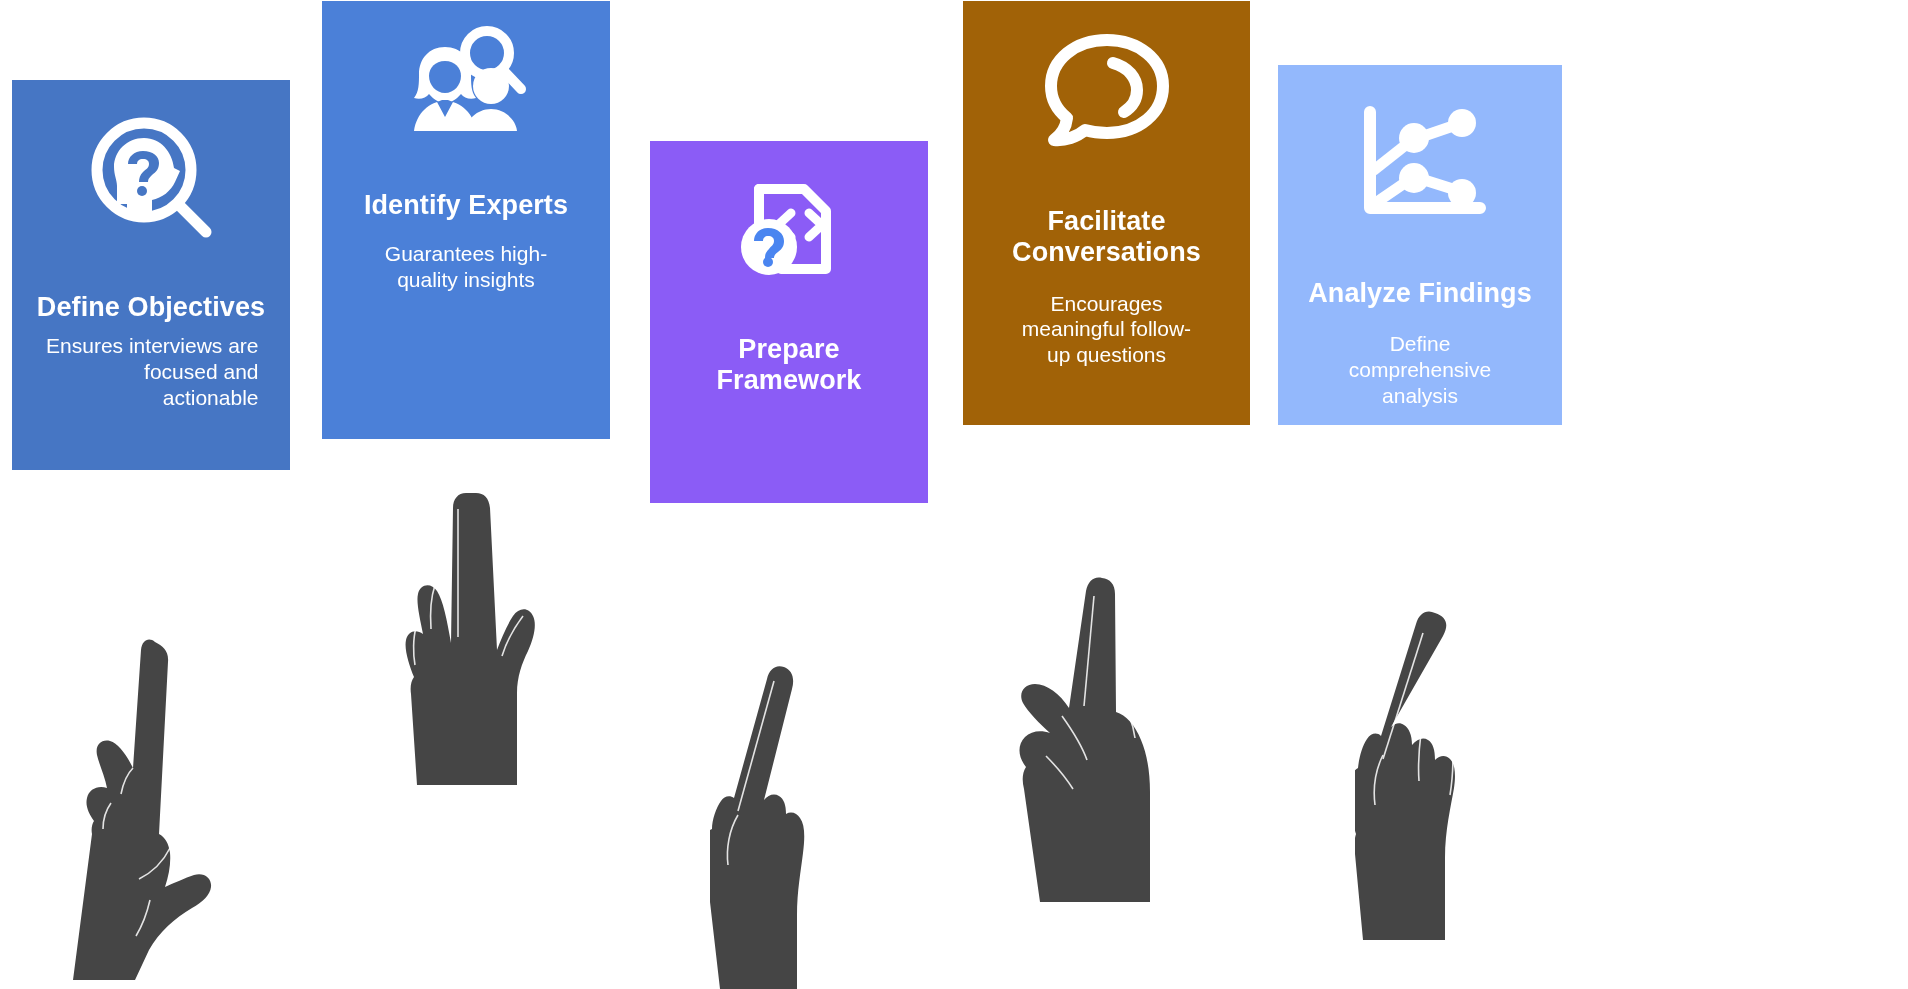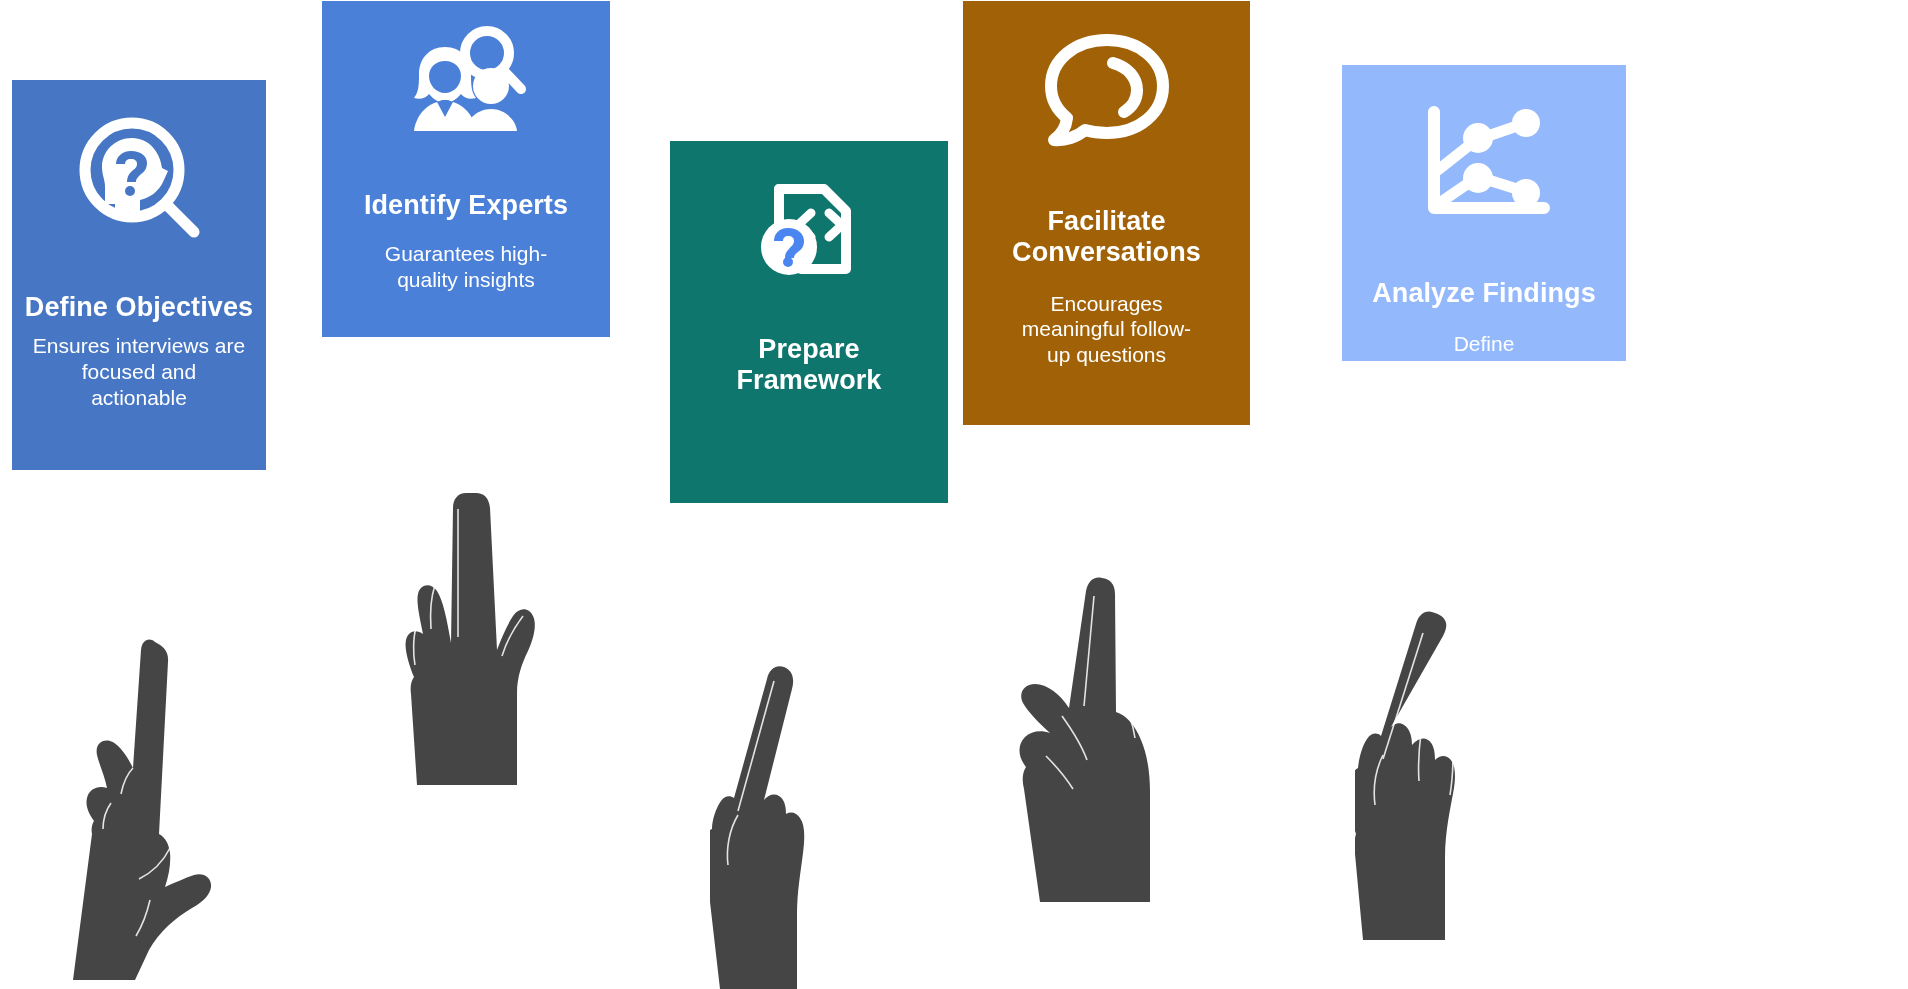--- a/index.html
+++ b/index.html
@@ -45,25 +45,25 @@
   .hand {
     position: absolute;
   }
   .hand svg {
     display: block;
     width: 100%;
     height: 100%;
   }
 
   
-  #card-1 { left: 12px;   top: 80px;  width: 254px; height: 390px; }
-  #card-2 { left: 322px;  top: 1px;   width: 288px; height: 336px; }
+  #card-1 { left: 12px;   top: 80px;  width: 278px; height: 390px; text-align: right; }
+  #card-2 { left: 322px;  top: 1px;   width: 288px; height: 438px; }
   #card-3 { left: 650px;  top: 141px; width: 278px; height: 362px; }
   #card-4 { left: 963px;  top: 1px;   width: 287px; height: 424px; }
-  #card-5 { left: 1342px; top: 65px;  width: 284px; height: 296px; }
+  #card-5 { left: 1278px; top: 65px;  width: 284px; height: 360px; }
 
   #card-1 .card-icon { margin-top: 32px; }
   #card-1 .card-title { margin-top: 46px; font-size: 27px; }
   #card-1 .card-desc  { margin-top: 10px; font-size: 21px; width: 215px; }
 
   #card-2 .card-icon { margin-top: 22px; }
   #card-2 .card-title { margin-top: 38px; font-size: 27px; }
   #card-2 .card-desc  { margin-top: 20px; font-size: 21px; width: 205px; }
 
   #card-3 .card-icon { margin-top: 28px; }
@@ -146,21 +146,21 @@
 
         <circle fill="#ffffff" cx="87" cy="63" r="18"></circle>
 
         <path fill="#ffffff" d="M87 86 c-14 0 -25 11 -26 22 l52 0 c-1 -11 -12 -22 -26 -22 z"></path>
       </svg>
     </div>
     <div class="card-title">Identify Experts</div>
     <div class="card-desc">Guarantees high-quality insights</div>
   </div>
 
-  <div class="card" id="card-3" style="background: #0f766e; margin-left: 20px;">
+  <div class="card" id="card-3" style="background: #8b5cf6;">
     <div class="card-icon">
       <svg width="120" height="125" viewBox="0 0 120 125" aria-hidden="true">
 
         <path fill="none" stroke="#ffffff" stroke-width="10" stroke-linejoin="round" stroke-linecap="round" d="M30 20 l45 0 l22 22 l0 58 l-45 0"></path>
         <path fill="none" stroke="#ffffff" stroke-width="10" stroke-linecap="round" d="M30 20 l0 42"></path>
 
         <path fill="none" stroke="#ffffff" stroke-width="9" stroke-linecap="round" stroke-linejoin="round" d="M62 44 l-13 12 l13 12"></path>
         <path fill="none" stroke="#ffffff" stroke-width="9" stroke-linecap="round" stroke-linejoin="round" d="M80 44 l13 12 l-13 12"></path>
 
         <circle fill="#ffffff" cx="40" cy="78" r="28"></circle>

